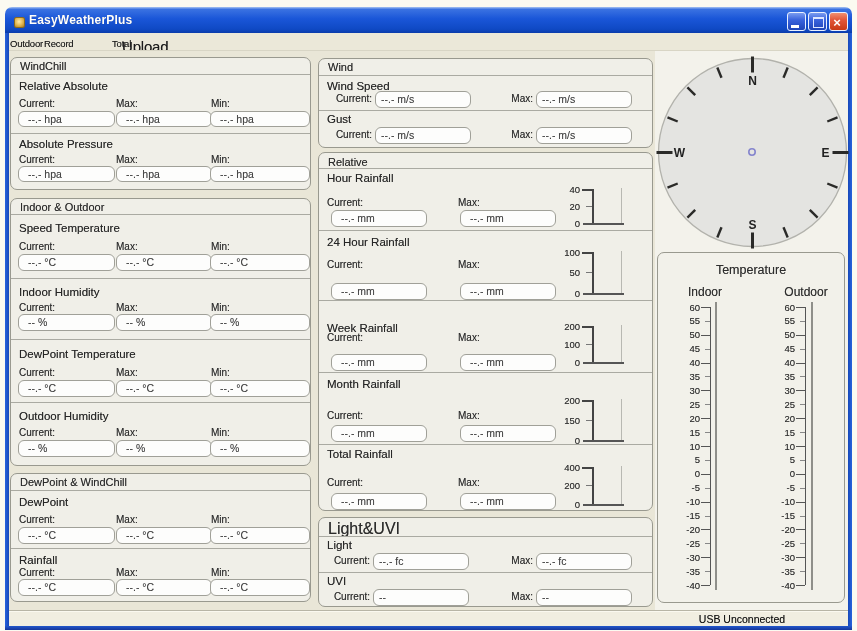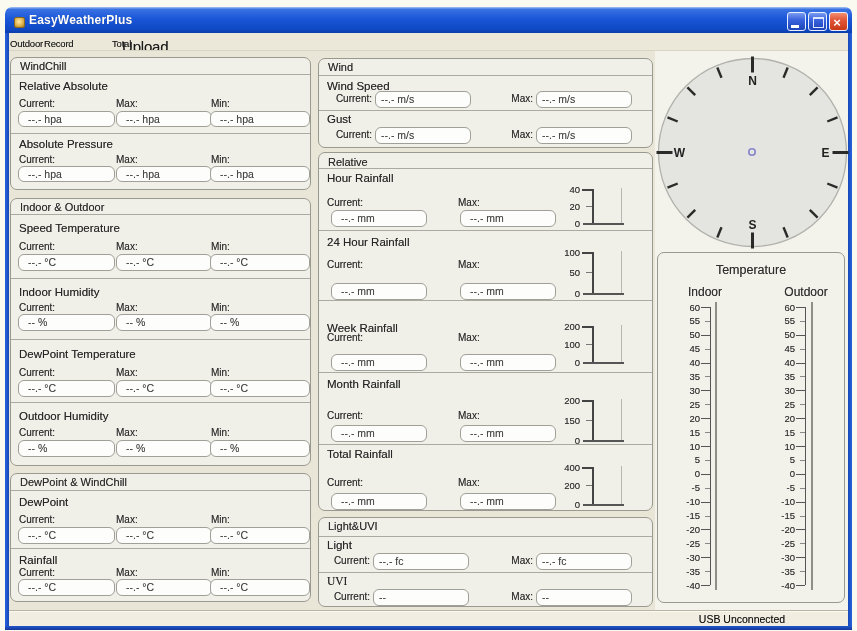--- a/index.html
+++ b/index.html
@@ -182,29 +182,29 @@
 <div class="inp" style="left:460px;top:493px;width:85px;height:15px;line-height:15px;font-size:10.5px;padding-left:9px;">--.- mm</div>
 <div class="t" style="right:277px;top:462px;font-size:9.5px;color:#333;">400</div>
 <div class="t" style="right:277px;top:480px;font-size:9.5px;color:#333;">200</div>
 <div class="t" style="right:277px;top:499px;font-size:9.5px;color:#333;">0</div>
 <div style="position:absolute;left:582px;top:467px;width:10px;height:2px;background:#444;"></div>
 <div style="position:absolute;left:586px;top:485px;width:6px;height:1px;background:#777;"></div>
 <div style="position:absolute;left:592px;top:467px;width:2px;height:37px;background:#444;"></div>
 <div style="position:absolute;left:583px;top:504px;width:41px;height:2px;background:#555;"></div>
 <div style="position:absolute;left:621px;top:466px;width:1px;height:38px;background:#b8b8b2;"></div>
 <div style="position:absolute;left:318px;top:517px;width:335px;height:90px;background:#f0efe8;border:1px solid #99998f;border-radius:7px;box-sizing:border-box;"></div>
-<div class="t" style="left:328px;top:520px;font-size:11px;color:#2b2b2b;">Light&amp;UVI</div>
+<div class="t" style="left:328px;top:520px;font-size:16px;color:#2b2b2b;">Light&amp;UVI</div>
 <div style="position:absolute;left:319px;top:536px;width:333px;height:1px;background:#aaaaa2;"></div>
 <div class="t" style="left:327px;top:539px;font-size:11.5px;color:#262626;">Light</div>
 <div class="t" style="right:487px;top:555px;font-size:10px;color:#2e2e2e;">Current:</div>
 <div class="inp" style="left:373px;top:553px;width:89px;height:15px;line-height:15px;font-size:10.5px;padding-left:5px;">--.- fc</div>
 <div class="t" style="right:324px;top:555px;font-size:10px;color:#2e2e2e;">Max:</div>
 <div class="inp" style="left:536px;top:553px;width:89px;height:15px;line-height:15px;font-size:10.5px;padding-left:5px;">--.- fc</div>
 <div style="position:absolute;left:319px;top:572px;width:333px;height:1px;background:#aaaaa2;"></div>
-<div class="t" style="left:327px;top:575px;font-size:11.5px;color:#262626;font-family:Liberation Serif, serif;">UVI</div>
+<div class="t" style="left:327px;top:575px;font-size:11.5px;color:#262626;">UVI</div>
 <div class="t" style="right:487px;top:591px;font-size:10px;color:#2e2e2e;">Current:</div>
 <div class="inp" style="left:373px;top:589px;width:89px;height:15px;line-height:15px;font-size:10.5px;padding-left:5px;">--</div>
 <div class="t" style="right:324px;top:591px;font-size:10px;color:#2e2e2e;">Max:</div>
 <div class="inp" style="left:536px;top:589px;width:89px;height:15px;line-height:15px;font-size:10.5px;padding-left:5px;">--</div>
 <svg style="position:absolute;left:650px;top:50px;" width="205" height="205" viewBox="0 0 205 205">
     <circle cx="102.5" cy="102.5" r="94" fill="#e4e4e1" stroke="#b2b2ac" stroke-width="1.3"></circle>
     <line x1="102.5" y1="22.5" x2="102.5" y2="6.5" stroke="#2a2a28" stroke-width="3.0"></line>
     <line x1="133.5" y1="27.7" x2="137.7" y2="17.5" stroke="#2a2a28" stroke-width="2.4"></line>
     <line x1="159.8" y1="45.2" x2="167.6" y2="37.4" stroke="#2a2a28" stroke-width="2.4"></line>
     <line x1="177.3" y1="71.5" x2="187.5" y2="67.3" stroke="#2a2a28" stroke-width="2.4"></line>

